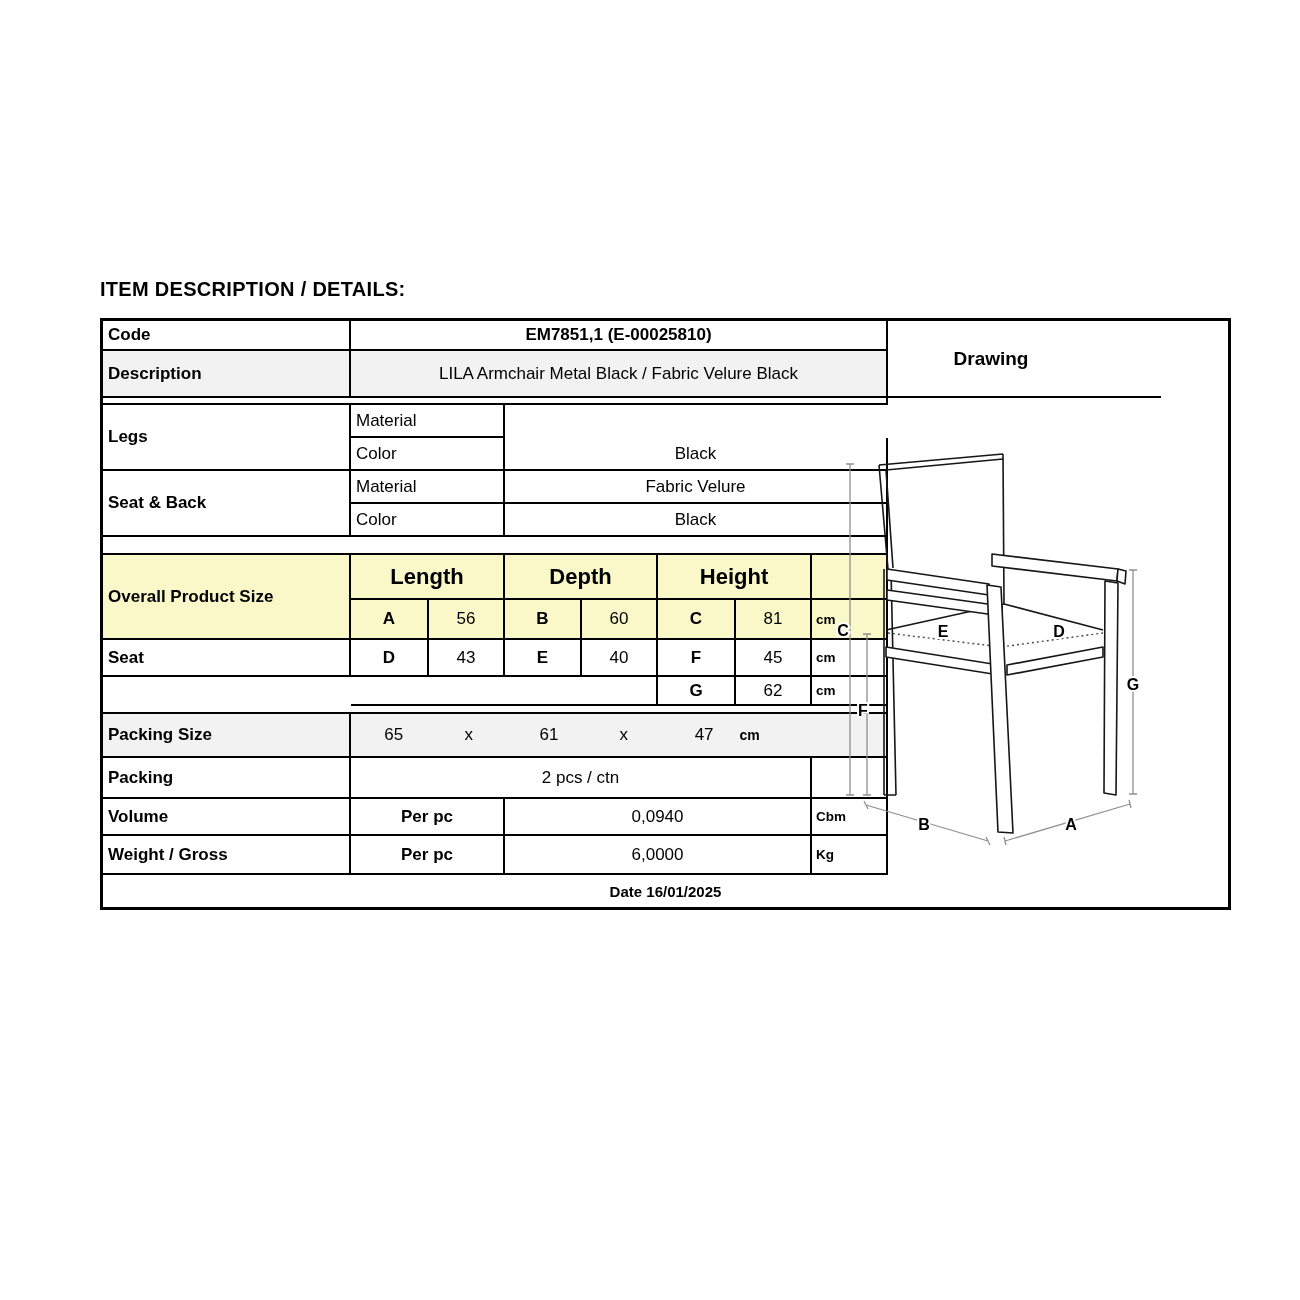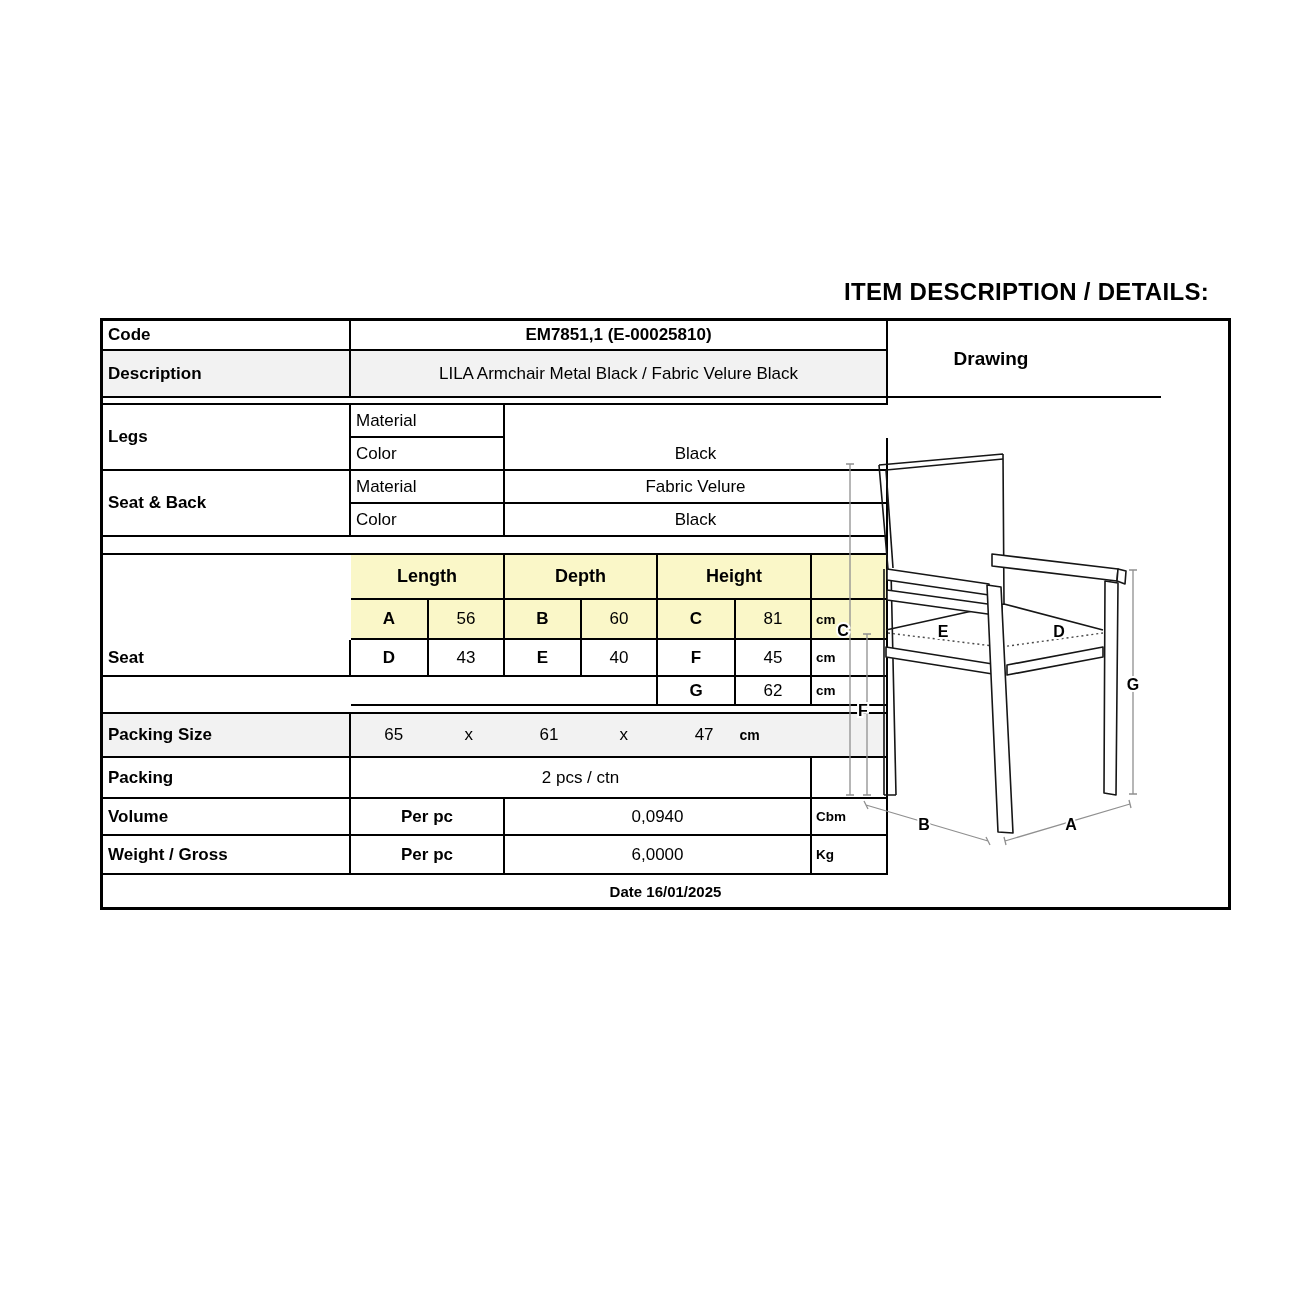--- a/index.html
+++ b/index.html
@@ -1,40 +1,40 @@
 <!DOCTYPE html>
 <html><head>
 <meta charset="utf-8">
 <style>
   * { margin:0; padding:0; box-sizing:border-box; }
   html,body { width:1300px; height:1300px; background:#ffffff;
               font-family:"Liberation Sans", sans-serif; color:#000; }
   .page { position:relative; width:1300px; height:1300px; background:#fff; overflow:hidden; }
 
-  .doc-title { position:absolute; left:84px; top:278px; width:1125px;
-               text-align:right; font-size:24px; font-weight:bold; letter-spacing:.3px; }
+  .doc-title { position:absolute; left:100px; top:278px; width:1125px;
+               text-align:left; font-size:20px; font-weight:bold; letter-spacing:.3px; }
 
   .sheet { position:absolute; left:100px; top:318px; width:1131px;
            border:3px solid #000; background:#fff; }
   .main  { display:flex; }
 
   
   .lt { display:grid; width:718px;
         grid-template-columns:248px 78px 76px 77px 76px 78px 76px 76px;
         grid-template-rows:30px 47px 7px 33px 33px 33px 33px 18px 45px 40px 37px 29px 8px 44px 41px 37px 39px; }
   .c  { border-right:2px solid #000; border-bottom:2px solid #000;
         display:flex; align-items:center; font-size:17px; overflow:hidden; }
   .lbl  { font-weight:bold; padding-left:5px; }
   .ctr  { justify-content:center; text-align:center; }
   .b    { font-weight:bold; }
   .sub  { padding-left:5px; }
   .unit { font-weight:bold; font-size:13.5px; padding-left:4px; }
   .gray { background:#f2f2f2; }
   .yel  { background:#faf7c8; }
-  .hdr18{ font-size:18px; }
+  .hdr18{ font-size:22px; }
 
   
   .pk { position:relative;padding-left:11px; }
   .pk span { position:absolute; top:50%; transform:translate(-50%,-50%); white-space:nowrap; }
 
   
   .rp { width:340px; display:flex; flex-direction:column; }
   .rp-hdr { height:77px; border-bottom:2px solid #000;
             display:flex; align-items:center; justify-content:center;
             font-size:19px; font-weight:bold; }
@@ -78,20 +78,21 @@
         <div class="c ctr" style="grid-area:5/4/6/9">Black</div>
 
         <div class="c lbl" style="grid-area:6/1/8/2">Seat &amp; Back</div>
         <div class="c sub" style="grid-area:6/2/7/4">Material</div>
         <div class="c ctr" style="grid-area:6/4/7/9">Fabric Velure</div>
         <div class="c sub" style="grid-area:7/2/8/4">Color</div>
         <div class="c ctr" style="grid-area:7/4/8/9">Black</div>
 
         <div class="c" style="grid-area:8/1/9/9"></div>
 
+        <div class="c lbl yel" style="grid-area:9/1/11/2">Overall Product Size</div>
         <div class="c ctr b yel hdr18" style="grid-area:9/2/10/4">Length</div>
         <div class="c ctr b yel hdr18" style="grid-area:9/6/10/8">Height</div>
         <div class="c ctr b yel hdr18" style="grid-area:9/4/10/6">Depth</div>
         <div class="c yel" style="grid-area:9/8/10/9"></div>
 
         <div class="c ctr b yel" style="grid-area:10/2/11/3">A</div>
         <div class="c ctr yel" style="grid-area:10/3/11/4">56</div>
         <div class="c ctr b yel" style="grid-area:10/4/11/5">B</div>
         <div class="c ctr yel" style="grid-area:10/5/11/6">60</div>
         <div class="c ctr b yel" style="grid-area:10/6/11/7">C</div>

